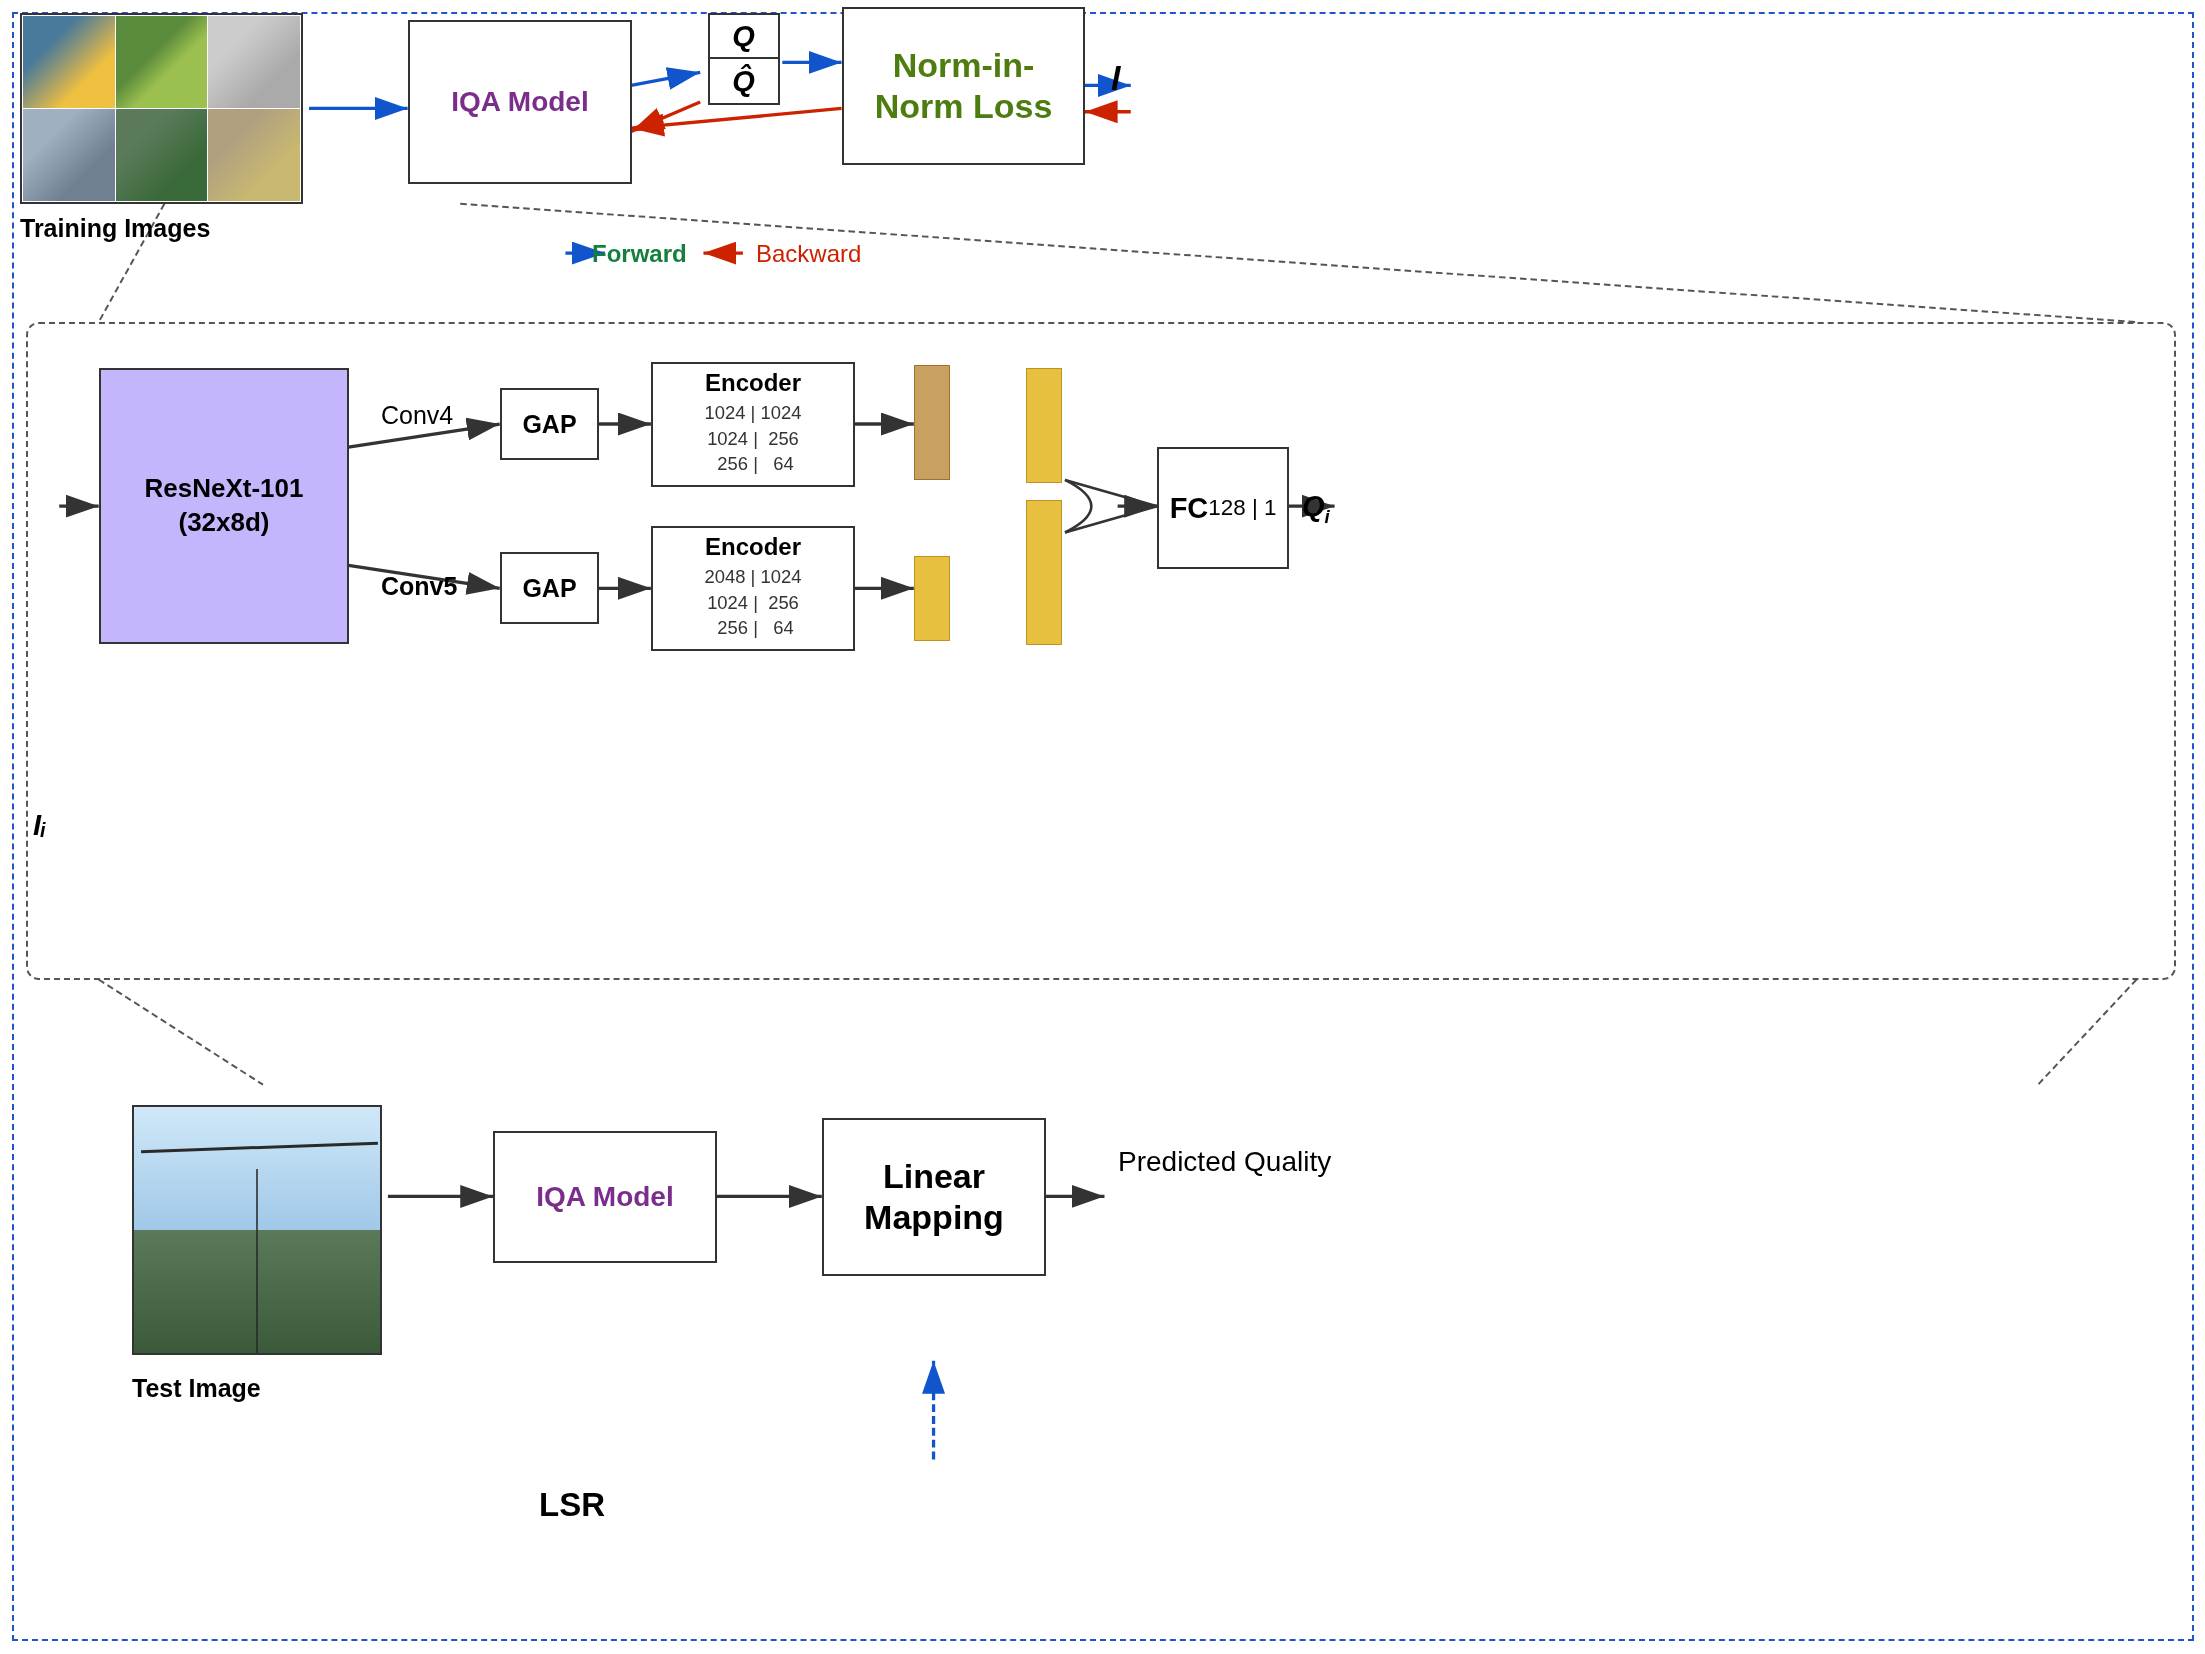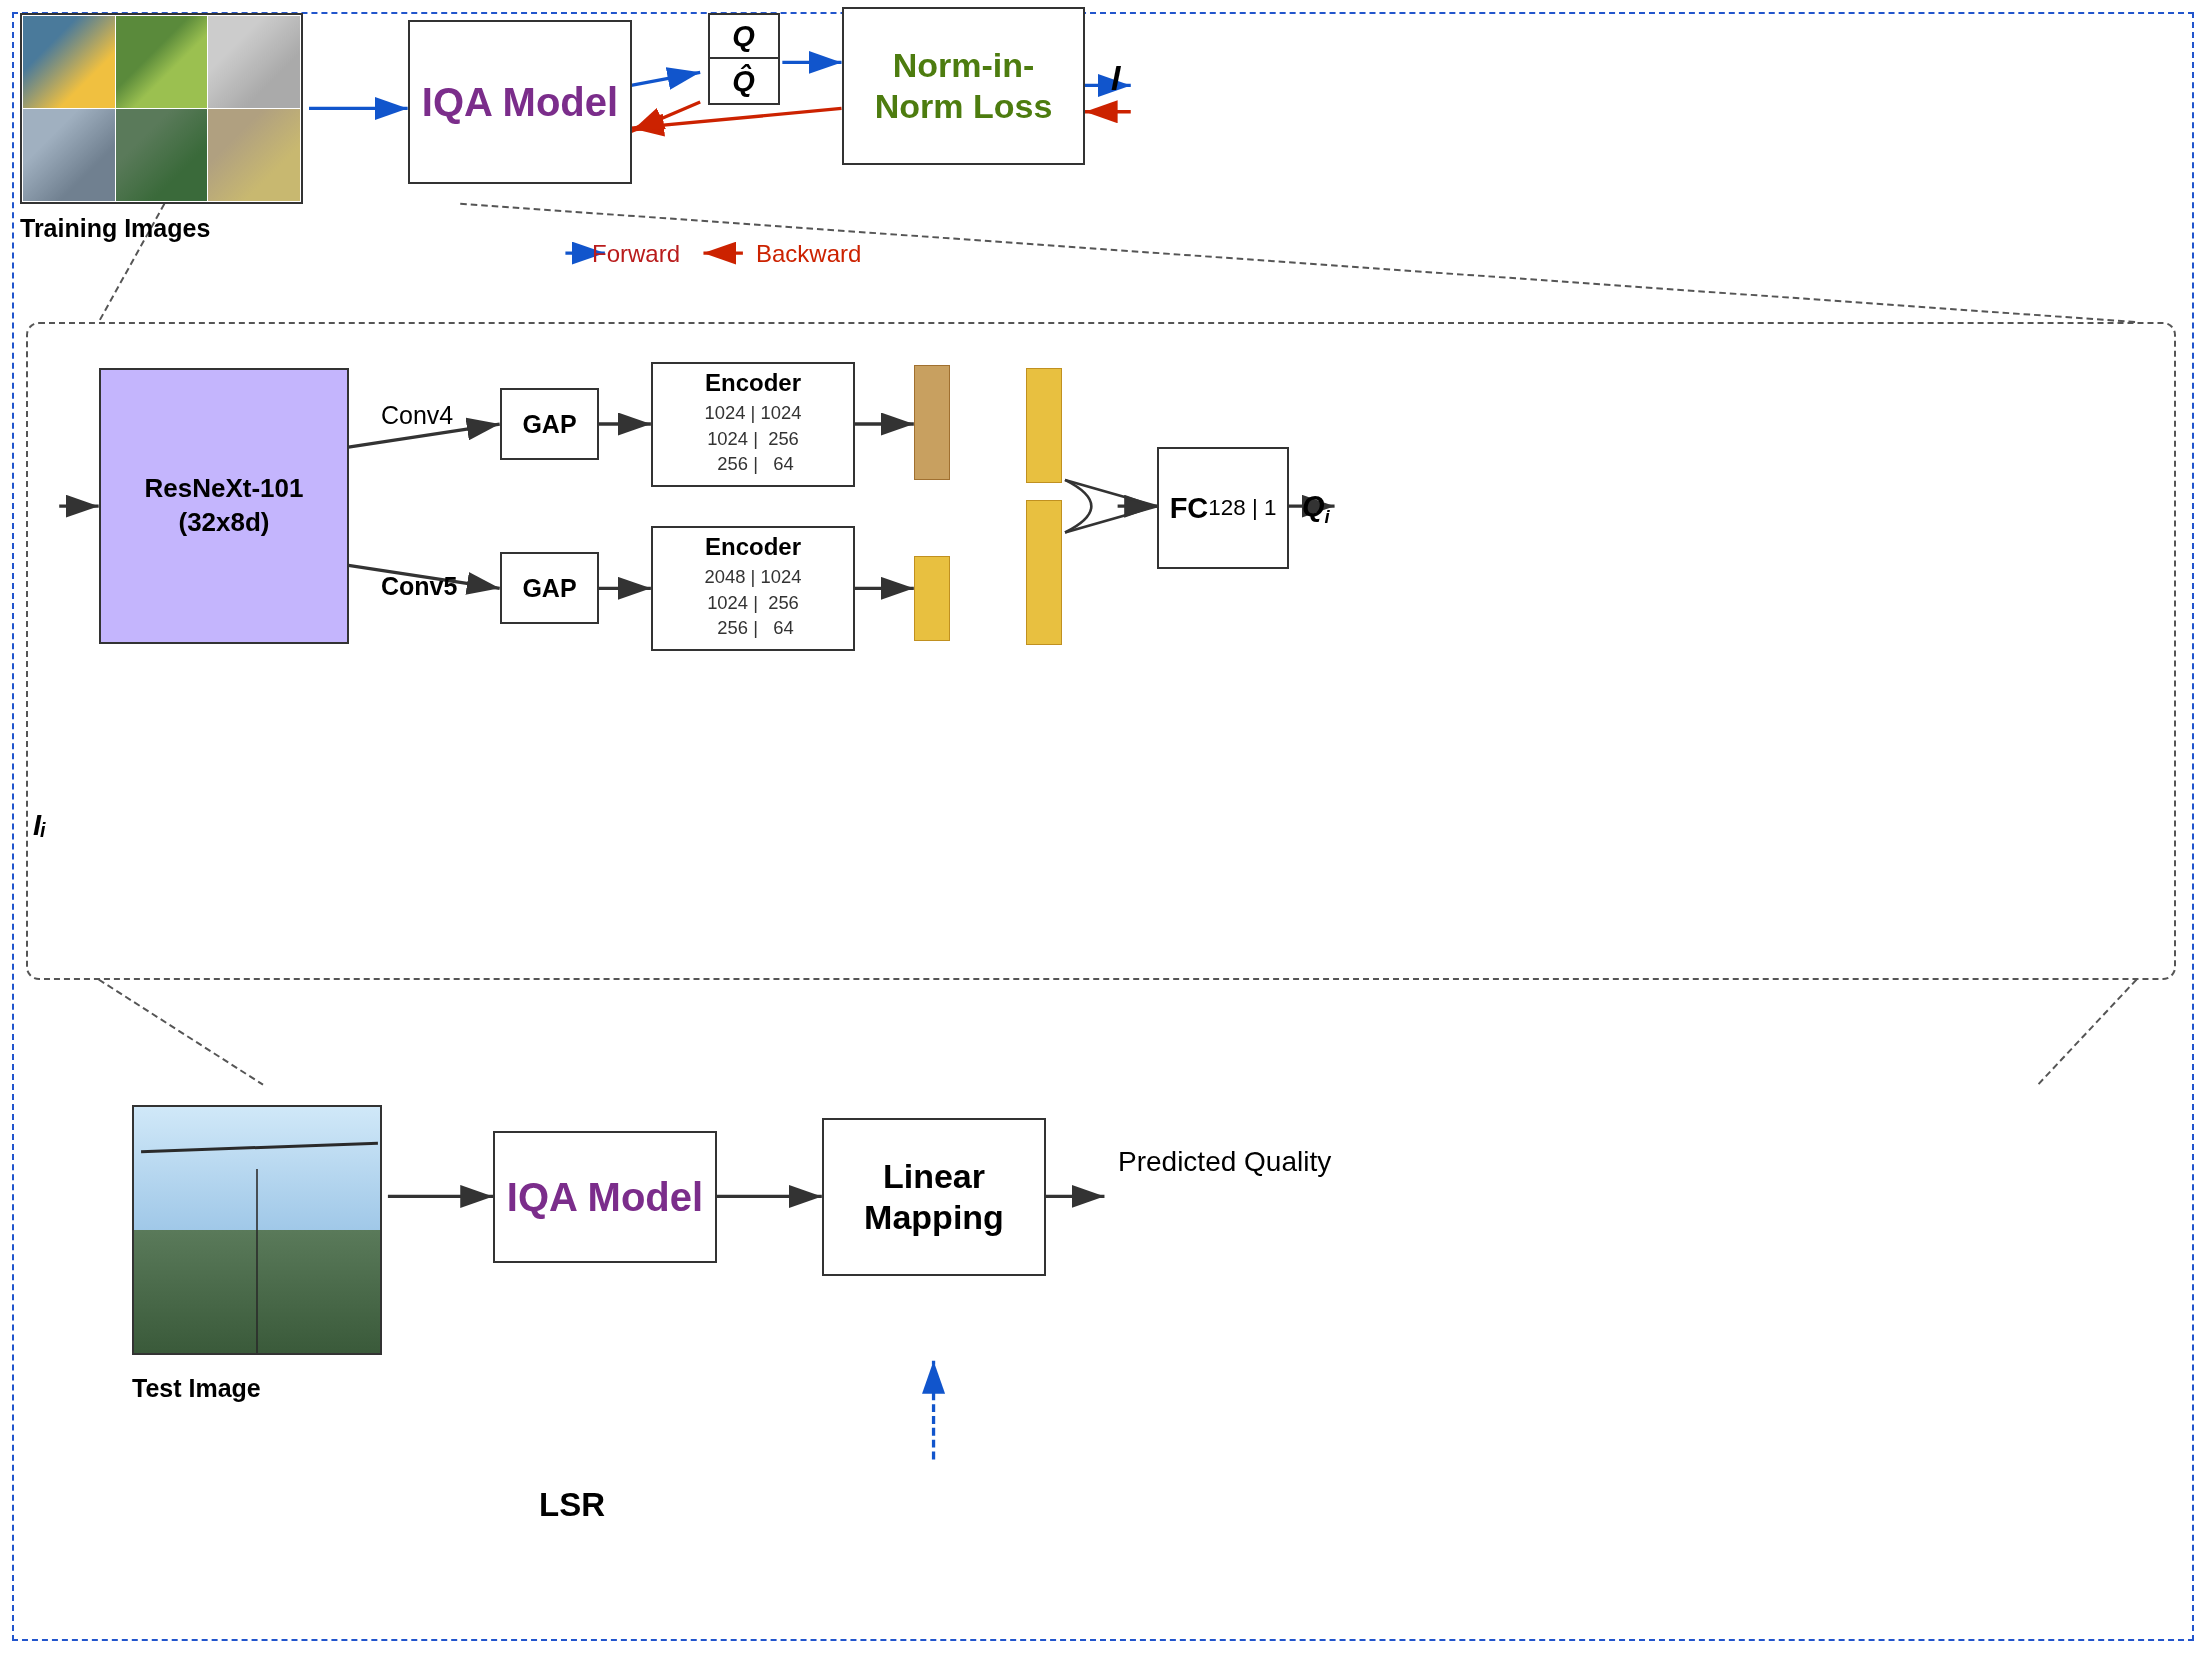--- a/index.html
+++ b/index.html
@@ -68,21 +68,21 @@
       width: 224px;
       height: 164px;
       border: 2.6px solid #333;
       background: #fff;
       display: flex;
       align-items: center;
       justify-content: center;
     }
 
     .iqa-model-label {
-      font-size: 40px;
+      font-size: 28px;
       font-weight: bold;
       color: #7b2d8b;
     }
 
     
     .q-box {
       position: absolute;
       left: 704px;
       top: 13px;
       width: 79px;
@@ -166,22 +166,22 @@
       position: absolute;
       left: 756px;
       top: 240px;
       display: flex;
       align-items: center;
       gap: 8px;
     }
 
     .legend-text-forward {
       font-size: 24px;
-      font-weight: normal;
-      color: #b91c1c;
+      font-weight: bold;
+      color: #15803d;
     }
 
     .legend-text-backward {
       font-size: 24px;
       font-weight: normal;
       color: #cc2200;
     }
 
     
     .middle-section {

